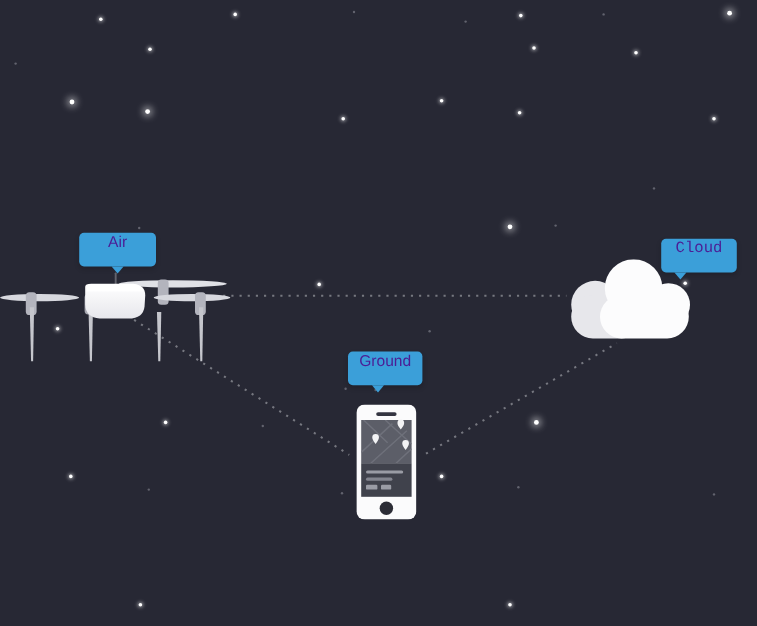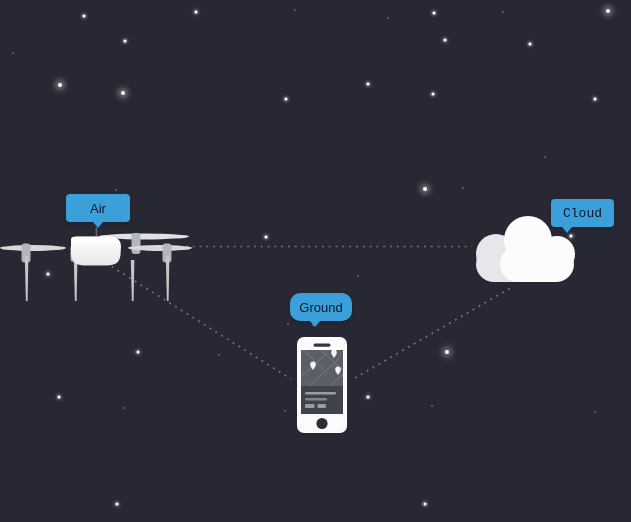--- a/index.html
+++ b/index.html
@@ -26,35 +26,35 @@
   }
   
   .drone  { position:absolute; left:0px;   top:224px; width:195px; height:82px; }
   .cloud  { position:absolute; left:470px; top:216px; width:110px; height:68px; }
   .phone  { position:absolute; left:297px; top:337px; width:50px;  height:96px; }
   
   .label {
     position:absolute; height:28px;
     background: var(--accent, #3b9fd9);
     border-radius:4px;
-    color:#0f172a;
+    color:#4c1d95;
     font-size:13px;
-    display:flex; align-items:center; justify-content:center;
+    display:flex; align-items:flex-start; justify-content:center;
     box-shadow:0 2px 4px rgba(0,0,0,0.18);
   }
   .label .tip {
     position:absolute; top:100%;
     width:0; height:0;
     border-left:5px solid transparent;
     border-right:5px solid transparent;
     border-top:6px solid var(--accent, #3b9fd9);
   }
   .label-air    { left:66px;  top:194px; width:64px; }
   .label-air .tip    { left:27px; }
-  .label-ground { left:290px; top:293px; width:62px;border-radius:10px; }
+  .label-ground { left:290px; top:293px; width:62px; }
   .label-ground .tip { left:20px; }
   .label-cloud  { left:551px; top:199px; width:63px;font-family:Liberation Mono, monospace; }
   .label-cloud .tip  { left:11px; }
 </style>
 </head>
 <body>
 
 <div class="scene" style="--bg: #272834; --accent: #3b9fd9; --link: #8b8c94; --star-bright: #ffffff; --star-dim: #62636e;">
 
   <div class="stars">

